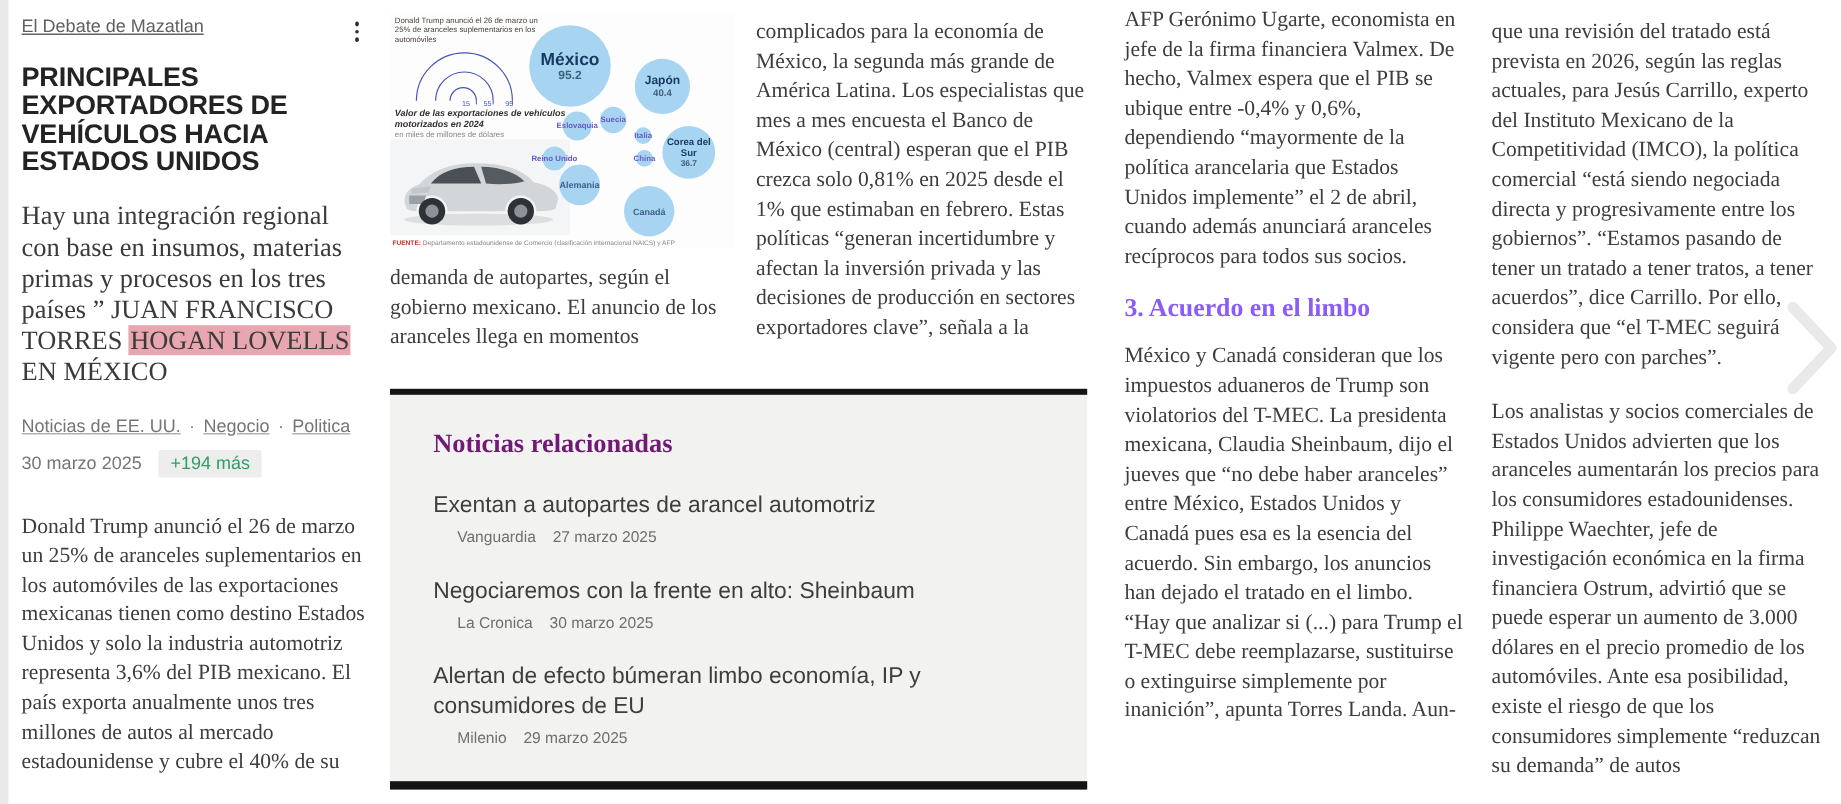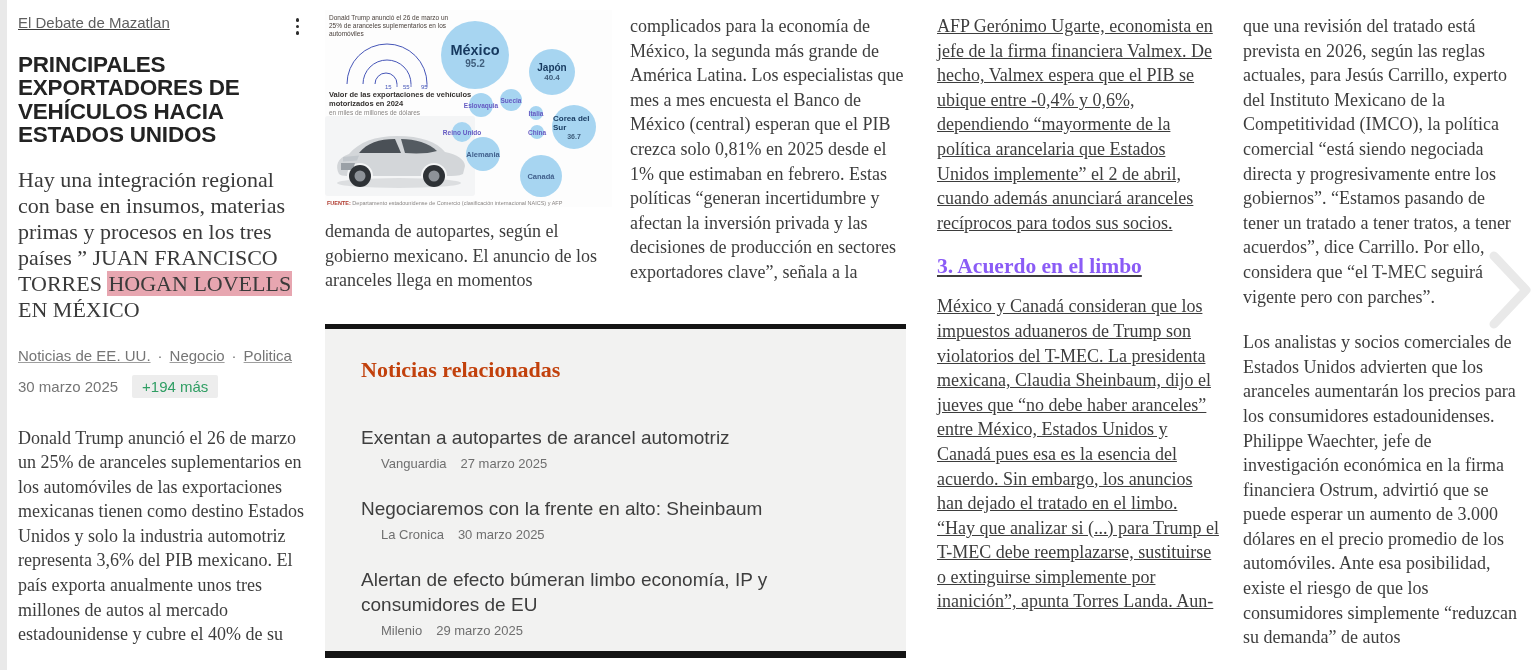--- a/index.html
+++ b/index.html
@@ -36,27 +36,27 @@
   #col1 .body-par{margin-top:28px;}
 
   
   #infographic{left:325px;top:10px;width:287px;height:197px;background:#fdfdfd;cursor:pointer;}
   #infographic *{font-family:"Liberation Sans","DejaVu Sans",sans-serif;}
   .info-note{position:absolute;left:4px;top:4px;width:130px;font-size:6.5px;line-height:1.25;color:#4a413c;}
   .info-arcs{position:absolute;left:8px;top:28px;}
   .arc-tick{position:absolute;font-size:6px;color:#4656b8;top:74px;}
   .arc-tick.t0{left:60px;} .arc-tick.t1{left:78px;} .arc-tick.t2{left:96px;}
   .info-caption{position:absolute;left:4px;top:80px;width:150px;}
-  .info-caption .cap-bold{font-size:7.5px;font-weight:bold;color:#33302e;line-height:1.2;display:block;}
+  .info-caption .cap-bold{font-size:7.5px;font-weight:bold;color:#33302e;line-height:1.2;display:block;font-style:italic;}
   .info-caption .cap-sub{font-size:6.5px;color:#8a8684;display:block;margin-top:1px;}
   .info-car{position:absolute;left:0px;top:102px;width:150px;height:88px;}
   .info-source{position:absolute;left:2px;bottom:1px;font-size:5.5px;color:#8a8684;white-space:nowrap;}
   .info-source b{color:#b03a2e;font-weight:bold;}
   .bubble{position:absolute;border-radius:50%;background:#a7d5f1;display:flex;flex-direction:column;
-          align-items:center;justify-content:center;font-weight:bold;}
+          align-items:center;justify-content:center;text-align:center;font-weight:bold;}
   .bubble .b-label{display:block;}
   .bubble .b-value{display:block;font-weight:bold;}
   .bb-mexico .b-label{font-size:14.5px;color:#16395f;}
   .bb-mexico .b-value{font-size:10px;color:#3f5e7c;}
   .bb-japon .b-label{font-size:10px;color:#16395f;}
   .bb-japon .b-value{font-size:8px;color:#3f5e7c;}
   .bb-corea-del-sur .b-label{font-size:8px;line-height:1.15;color:#16395f;width:42px;}
   .bb-corea-del-sur .b-value{font-size:7px;color:#3f5e7c;margin-top:1px;}
   .bb-canada .b-label,.bb-alemania .b-label{font-size:7.5px;color:#41608c;white-space:nowrap;}
   .bb-suecia .b-label,.bb-eslovaquia .b-label,.bb-reino-unido .b-label,
@@ -64,29 +64,29 @@
 
   
   #col2-text{left:325px;top:219px;width:292px;}
 
   
   #related{
     left:325px;top:324px;width:581px;height:334px;box-sizing:border-box;
     background:#f2f2f1;border-top:5px solid #141414;border-bottom:7px solid #141414;
     padding:28px 36px 0 36px;
   }
-  .rel-heading{font-family:"Liberation Serif","DejaVu Serif",serif;font-weight:bold;font-size:22px;color:#c2410c;margin:0 0 42px 0;}
+  .rel-heading{font-family:"Liberation Serif","DejaVu Serif",serif;font-weight:bold;font-size:22px;color:#701a75;margin:0 0 26px 0;}
   .rel-item{margin-bottom:25px;cursor:pointer;}
   .rel-title{font-family:"Liberation Sans","DejaVu Sans",sans-serif;font-size:19px;line-height:25px;color:#3e3e3e;}
   .rel-meta{font-family:"Liberation Sans","DejaVu Sans",sans-serif;font-size:13px;color:#6f6f6f;margin-top:6px;margin-left:20px;}
   .rel-meta .rel-date{margin-left:14px;}
 
   
   #col3{left:630px;top:14px;width:279px;}
-  #col4{left:937px;top:14px;width:282px;text-decoration:underline;}
+  #col4{left:937px;top:4px;width:282px;}
   #col5{left:1243px;top:14px;width:280px;}
   .sub-heading{font-family:"Liberation Serif","DejaVu Serif",serif;font-weight:bold;font-size:21.5px;color:#8b5cf6;margin:19px 0 15px 0;}
   .par-gap{margin-top:21px;}
 
   
   #next-chevron{position:absolute;left:1488px;top:250px;width:46px;height:80px;cursor:pointer;}
 </style>
 </head>
 <body>
 

